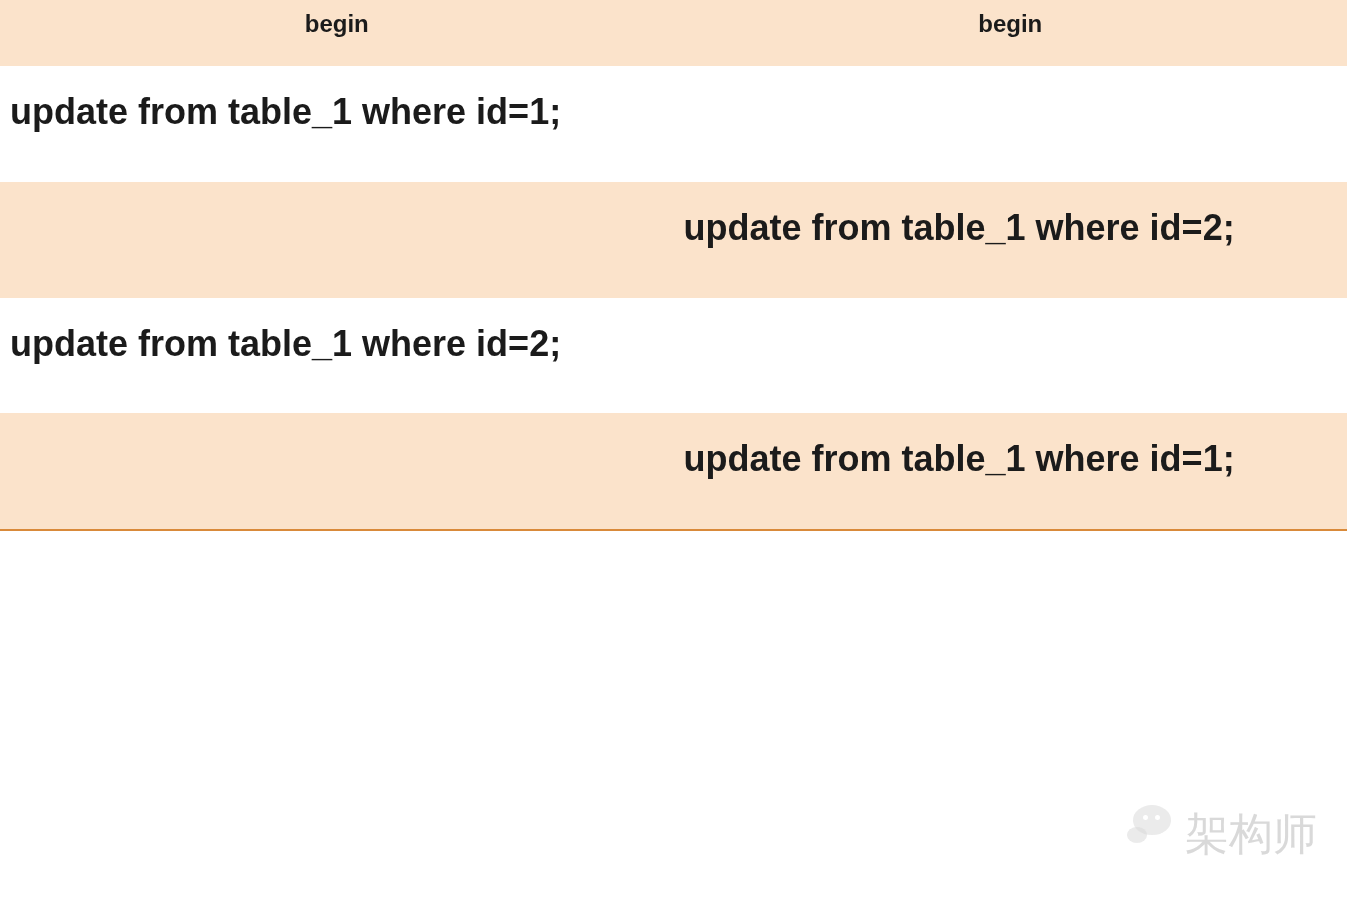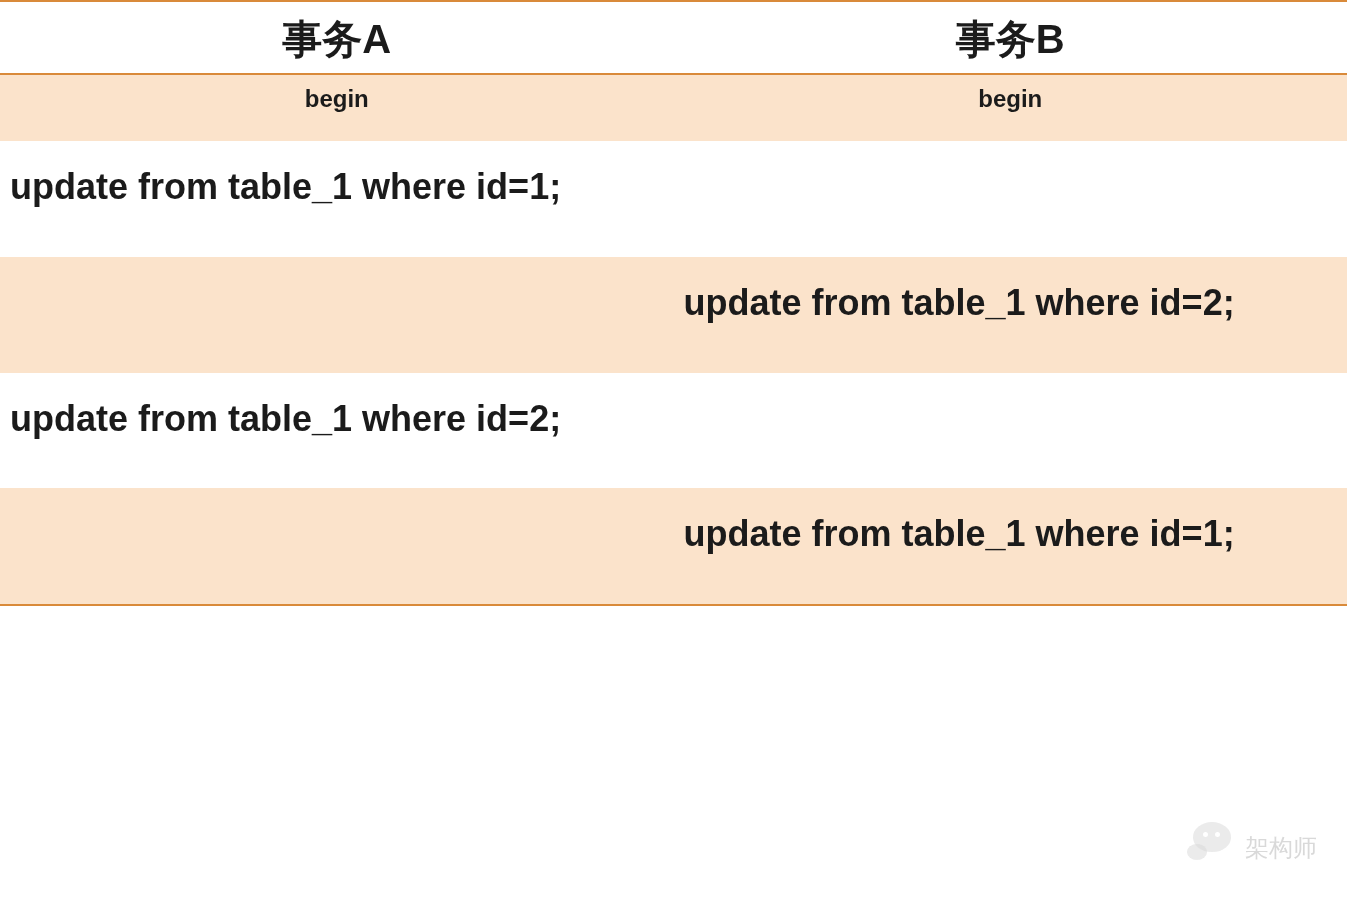--- a/index.html
+++ b/index.html
@@ -57,24 +57,24 @@
   .white { background: #ffffff; }
   .tall   { min-height: 190px; }
   .taller { min-height: 210px; }
 
   
   .watermark {
     position: absolute;
     right: 30px;
     bottom: 38px;
     display: flex;
-    align-items: flex-end;
+    align-items: flex-start;
     gap: 10px;
     color: #d3d3d3;
-    font-size: 24px;
+    font-size: 44px;
     font-family: "Microsoft YaHei", sans-serif;
     opacity: 0.85;
     pointer-events: none;
   }
   .watermark .bubble {
     width: 48px;
     height: 42px;
     position: relative;
   }
   .watermark .bubble .b1, .watermark .bubble .b2 {
@@ -86,24 +86,20 @@
   .watermark .bubble .b2 { width: 20px; height: 16px; left: 0; top: 22px; }
   .watermark .bubble .eye { position: absolute; width: 5px; height: 5px; background: #fff; border-radius: 50%; top: 10px; }
   .watermark .bubble .e1 { left: 16px; }
   .watermark .bubble .e2 { left: 28px; }
 </style>
 </head>
 <body>
 
 <div class="table">
 
-  <div class="row header-row">
-    <div class="cell">事务A</div>
-    <div class="cell">事务B</div>
-  </div>
 
   <div class="row subheader-row">
     <div class="cell">begin</div>
     <div class="cell">begin</div>
   </div>
 
   <div class="row body-row">
     <div class="cell white tall">update from table_1 where id=1;</div>
     <div class="cell white tall"></div>
   </div>

